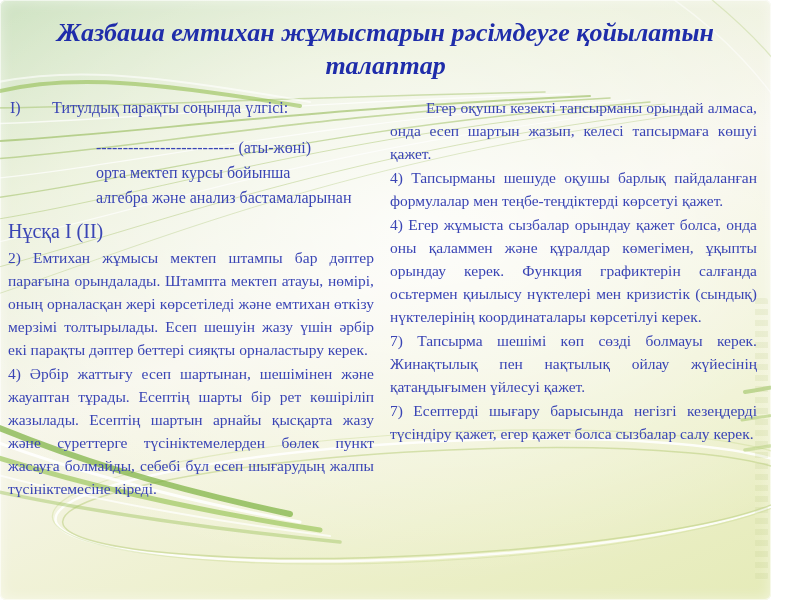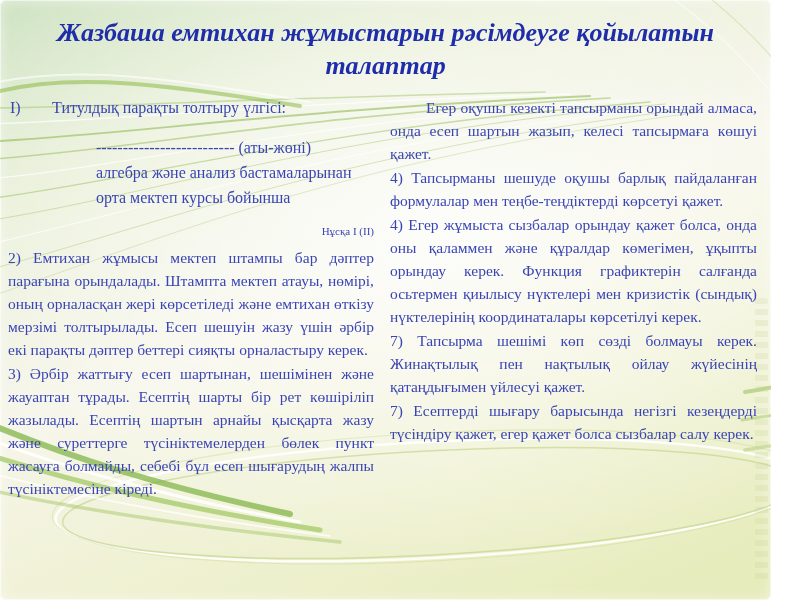--- a/index.html
+++ b/index.html
@@ -31,21 +31,21 @@
   .columns{
     position:relative;z-index:2;
     display:flex;gap:16px;margin-top:13px;padding:0 14px 0 8px;
     color:#3a45b5;
   }
   .col-left{flex:0 0 366px;}
   .col-right{flex:1;min-width:0;}
   .list-row{display:flex;font-size:16px;line-height:24px;}
   .list-marker{flex:0 0 42px;padding-left:2px;}
   .sample-block{margin:15px 0 0 88px;font-size:16px;line-height:25px;}
-  .variant-heading{text-align:right;font-size:11px;line-height:24px;margin-top:9px;margin-bottom:3px;}
+  .variant-heading{text-align:left;font-size:20px;line-height:24px;margin-top:9px;margin-bottom:3px;}
   .para{
     margin:0 0 1px 0;font-size:15.5px;line-height:23px;
     text-align:justify;
   }
   .indent{text-indent:36px;}
 </style>
 </head>
 <body>
 
 <div class="slide">
@@ -92,30 +92,30 @@
 
   <div class="watermark"></div>
 
   <h1 class="title">Жазбаша емтихан жұмыстарын рәсімдеуге қойылатын талаптар</h1>
 
   <div class="columns">
 
     <div class="col-left">
       <div class="list-row">
         <span class="list-marker">I)</span>
-        <span>Титулдық парақты толтыру үлгісі:</span>
+        <span>Титулдық парақты соңында үлгісі:</span>
       </div>
       <div class="sample-block">
         <div>-------------------------- (аты-жөні)</div>
+        <div>орта мектеп курсы бойынша</div>
         <div>алгебра және анализ бастамаларынан</div>
-        <div>орта мектеп курсы бойынша</div>
       </div>
       <div class="variant-heading">Нұсқа I (II)</div>
       <p class="para">2) Емтихан жұмысы мектеп штампы бар дәптер парағына орындалады. Штампта мектеп атауы, нөмірі, оның орналасқан жері көрсетіледі және емтихан өткізу мерзімі  толтырылады. Есеп шешуін жазу үшін әрбір екі парақты дәптер беттері сияқты орналастыру керек.</p>
-      <p class="para">3) Әрбір жаттығу есеп шартынан, шешімінен және жауаптан тұрады. Есептің шарты бір рет көшіріліп жазылады.  Есептің шартын арнайы қысқарта жазу және суреттерге түсініктемелерден бөлек пункт жасауға болмайды, себебі бұл есеп шығарудың жалпы түсініктемесіне кіреді.</p>
+      <p class="para">4) Әрбір жаттығу есеп шартынан, шешімінен және жауаптан тұрады. Есептің шарты бір рет көшіріліп жазылады.  Есептің шартын арнайы қысқарта жазу және суреттерге түсініктемелерден бөлек пункт жасауға болмайды, себебі бұл есеп шығарудың жалпы түсініктемесіне кіреді.</p>
     </div>
 
     <div class="col-right">
       <p class="para indent">Егер оқушы кезекті тапсырманы орындай алмаса, онда есеп шартын жазып, келесі тапсырмаға көшуі қажет.</p>
       <p class="para">4) Тапсырманы шешуде оқушы барлық пайдаланған формулалар мен теңбе-теңдіктерді көрсетуі қажет.</p>
       <p class="para">4) Егер жұмыста сызбалар орындау қажет болса, онда оны қаламмен және құралдар көмегімен, ұқыпты орындау керек. Функция графиктерін салғанда осьтермен қиылысу нүктелері мен кризистік (сындық) нүктелерінің координаталары көрсетілуі керек.</p>
       <p class="para">7) Тапсырма шешімі көп сөзді болмауы керек. Жинақтылық пен нақтылық ойлау жүйесінің қатаңдығымен үйлесуі қажет.</p>
       <p class="para">7) Есептерді  шығару барысында негізгі кезеңдерді түсіндіру қажет, егер қажет болса сызбалар салу керек.</p>
     </div>
 

